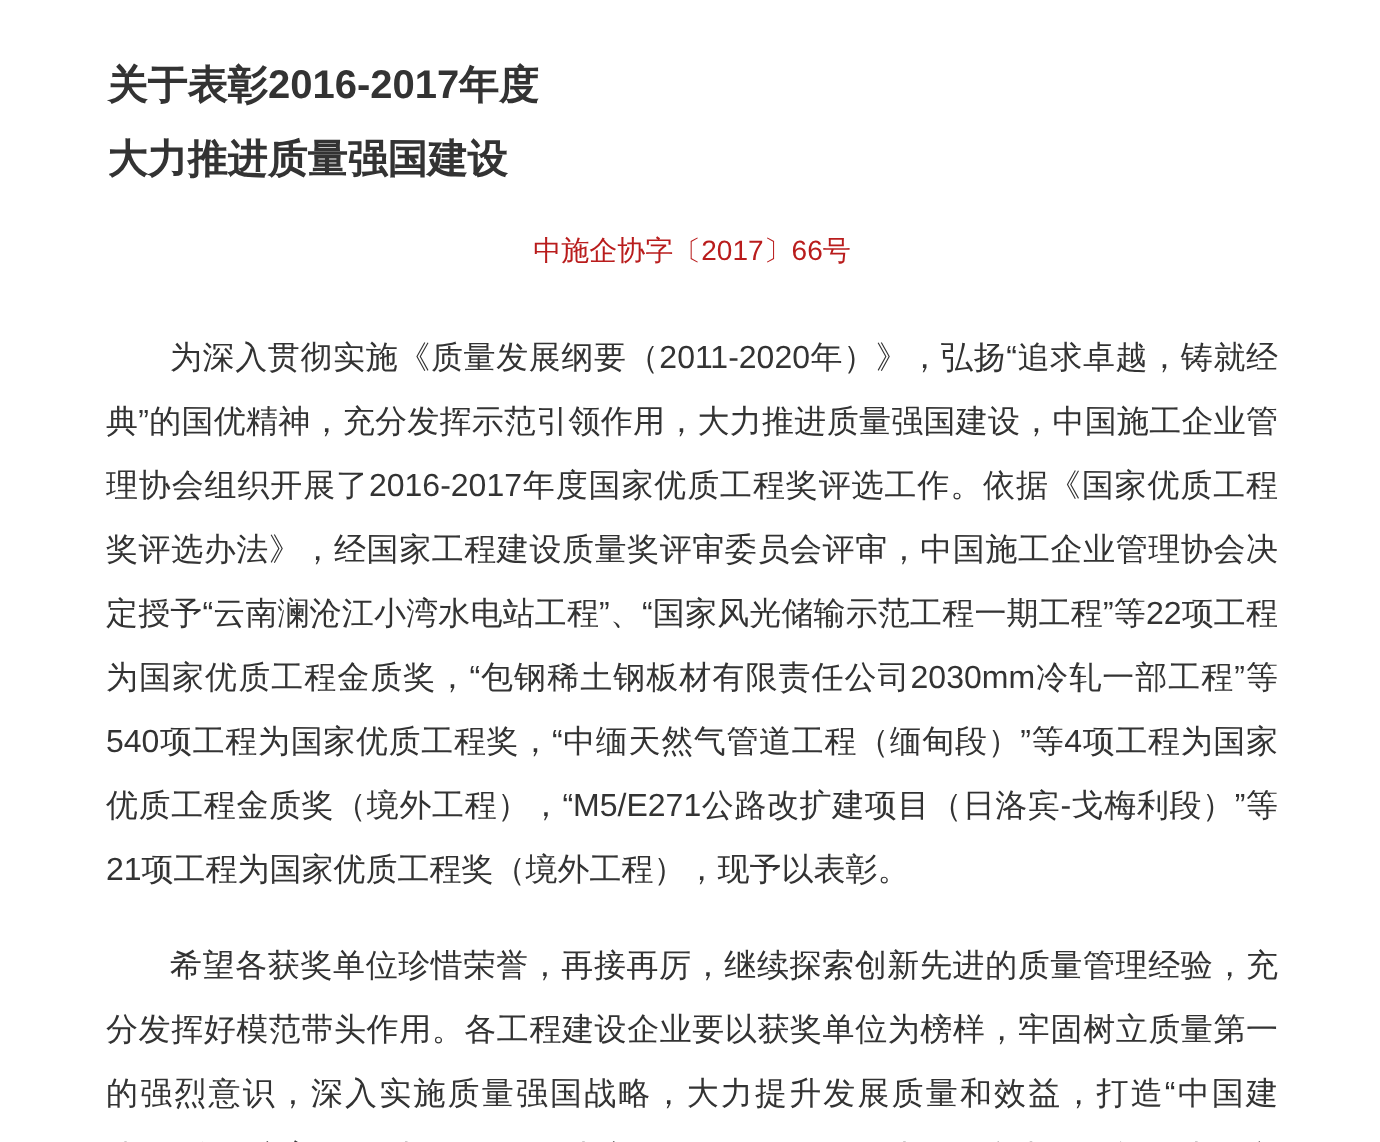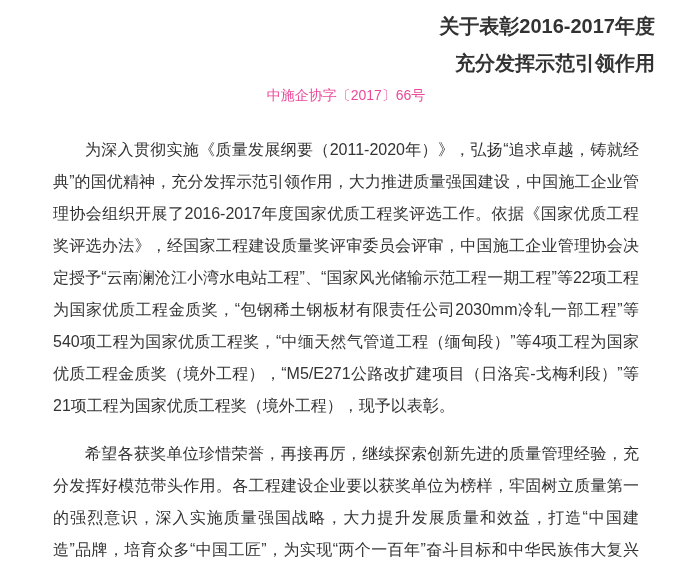--- a/index.html
+++ b/index.html
@@ -13,32 +13,32 @@
     height: 571px;
     margin: 0 auto;
     background: #ffffff;
     font-family: "Liberation Sans", sans-serif;
     color: #333333;
     overflow: hidden;
     box-sizing: border-box;
     padding: 8px 35px 0 37px;
   }
   .title {
-    text-align: right;
+    text-align: left;
     font-size: 20px;
     font-weight: bold;
     line-height: 37px;
     color: #333333;
-    margin: 0;
+    margin: 17px;
   }
   .doc-number {
     text-align: center;
     font-size: 14px;
     line-height: 18px;
-    color: #ec4899;
+    color: #b91c1c;
     margin-top: 4px;
   }
   .body {
     margin-top: 30px;
     font-size: 16px;
     line-height: 32px;
   }
   .salutation {
     font-weight: bold;
     margin: 0;
@@ -50,21 +50,21 @@
     text-justify: inter-ideograph;
   }
 </style>
 </head>
 <body>
 
 <div class="page">
 
   <h1 class="title">
     <span>关于表彰2016-2017年度</span><br>
-    <span>充分发挥示范引领作用</span>
+    <span>大力推进质量强国建设</span>
   </h1>
 
   <div class="doc-number">中施企协字〔2017〕66号</div>
 
   <div class="body">
 
 
     <p class="para">为深入贯彻实施《质量发展纲要（2011-2020年）》，弘扬“追求卓越，铸就经典”的国优精神，充分发挥示范引领作用，大力推进质量强国建设，中国施工企业管理协会组织开展了2016-2017年度国家优质工程奖评选工作。依据《国家优质工程奖评选办法》，经国家工程建设质量奖评审委员会评审，中国施工企业管理协会决定授予“云南澜沧江小湾水电站工程”、“国家风光储输示范工程一期工程”等22项工程为国家优质工程金质奖，“包钢稀土钢板材有限责任公司2030mm冷轧一部工程”等540项工程为国家优质工程奖，“中缅天然气管道工程（缅甸段）”等4项工程为国家优质工程金质奖（境外工程），“M5/E271公路改扩建项目（日洛宾-戈梅利段）”等21项工程为国家优质工程奖（境外工程），现予以表彰。</p>
 
     <p class="para">希望各获奖单位珍惜荣誉，再接再厉，继续探索创新先进的质量管理经验，充分发挥好模范带头作用。各工程建设企业要以获奖单位为榜样，牢固树立质量第一的强烈意识，深入实施质量强国战略，大力提升发展质量和效益，打造“中国建造”品牌，培育众多“中国工匠”，为实现“两个一百年”奋斗目标和中华民族伟大复兴的中国梦作出新的更大贡献！</p>

